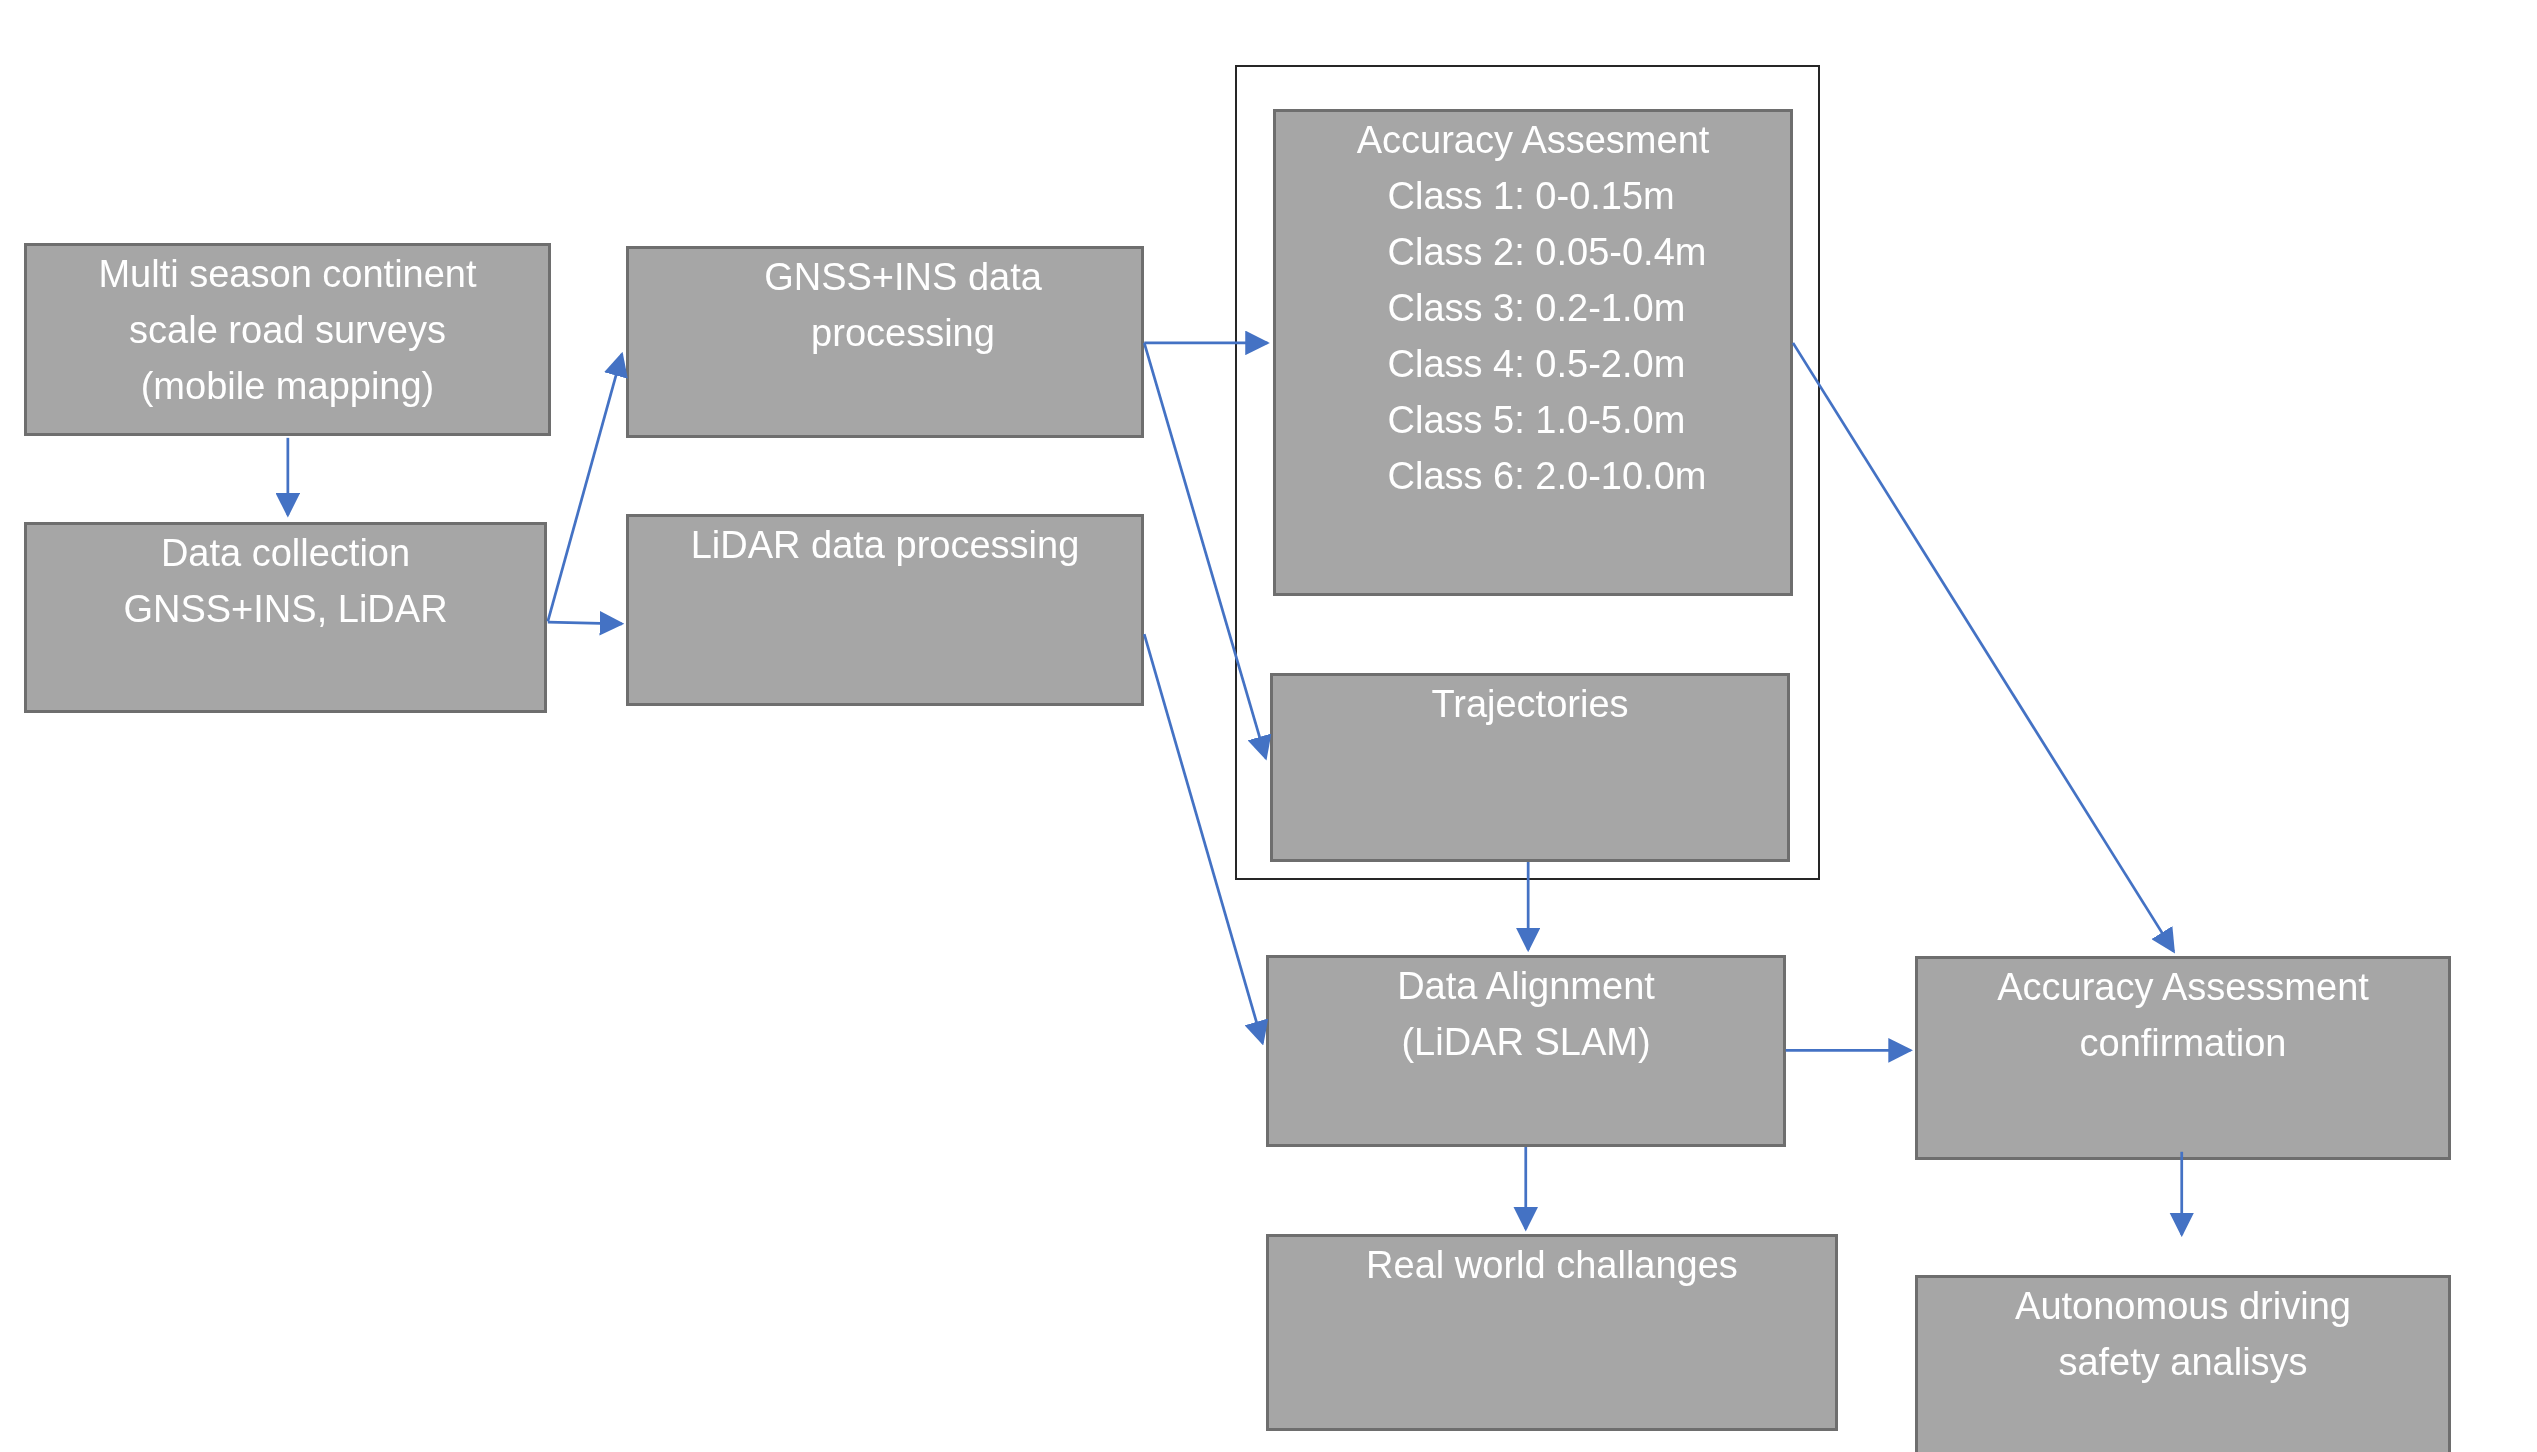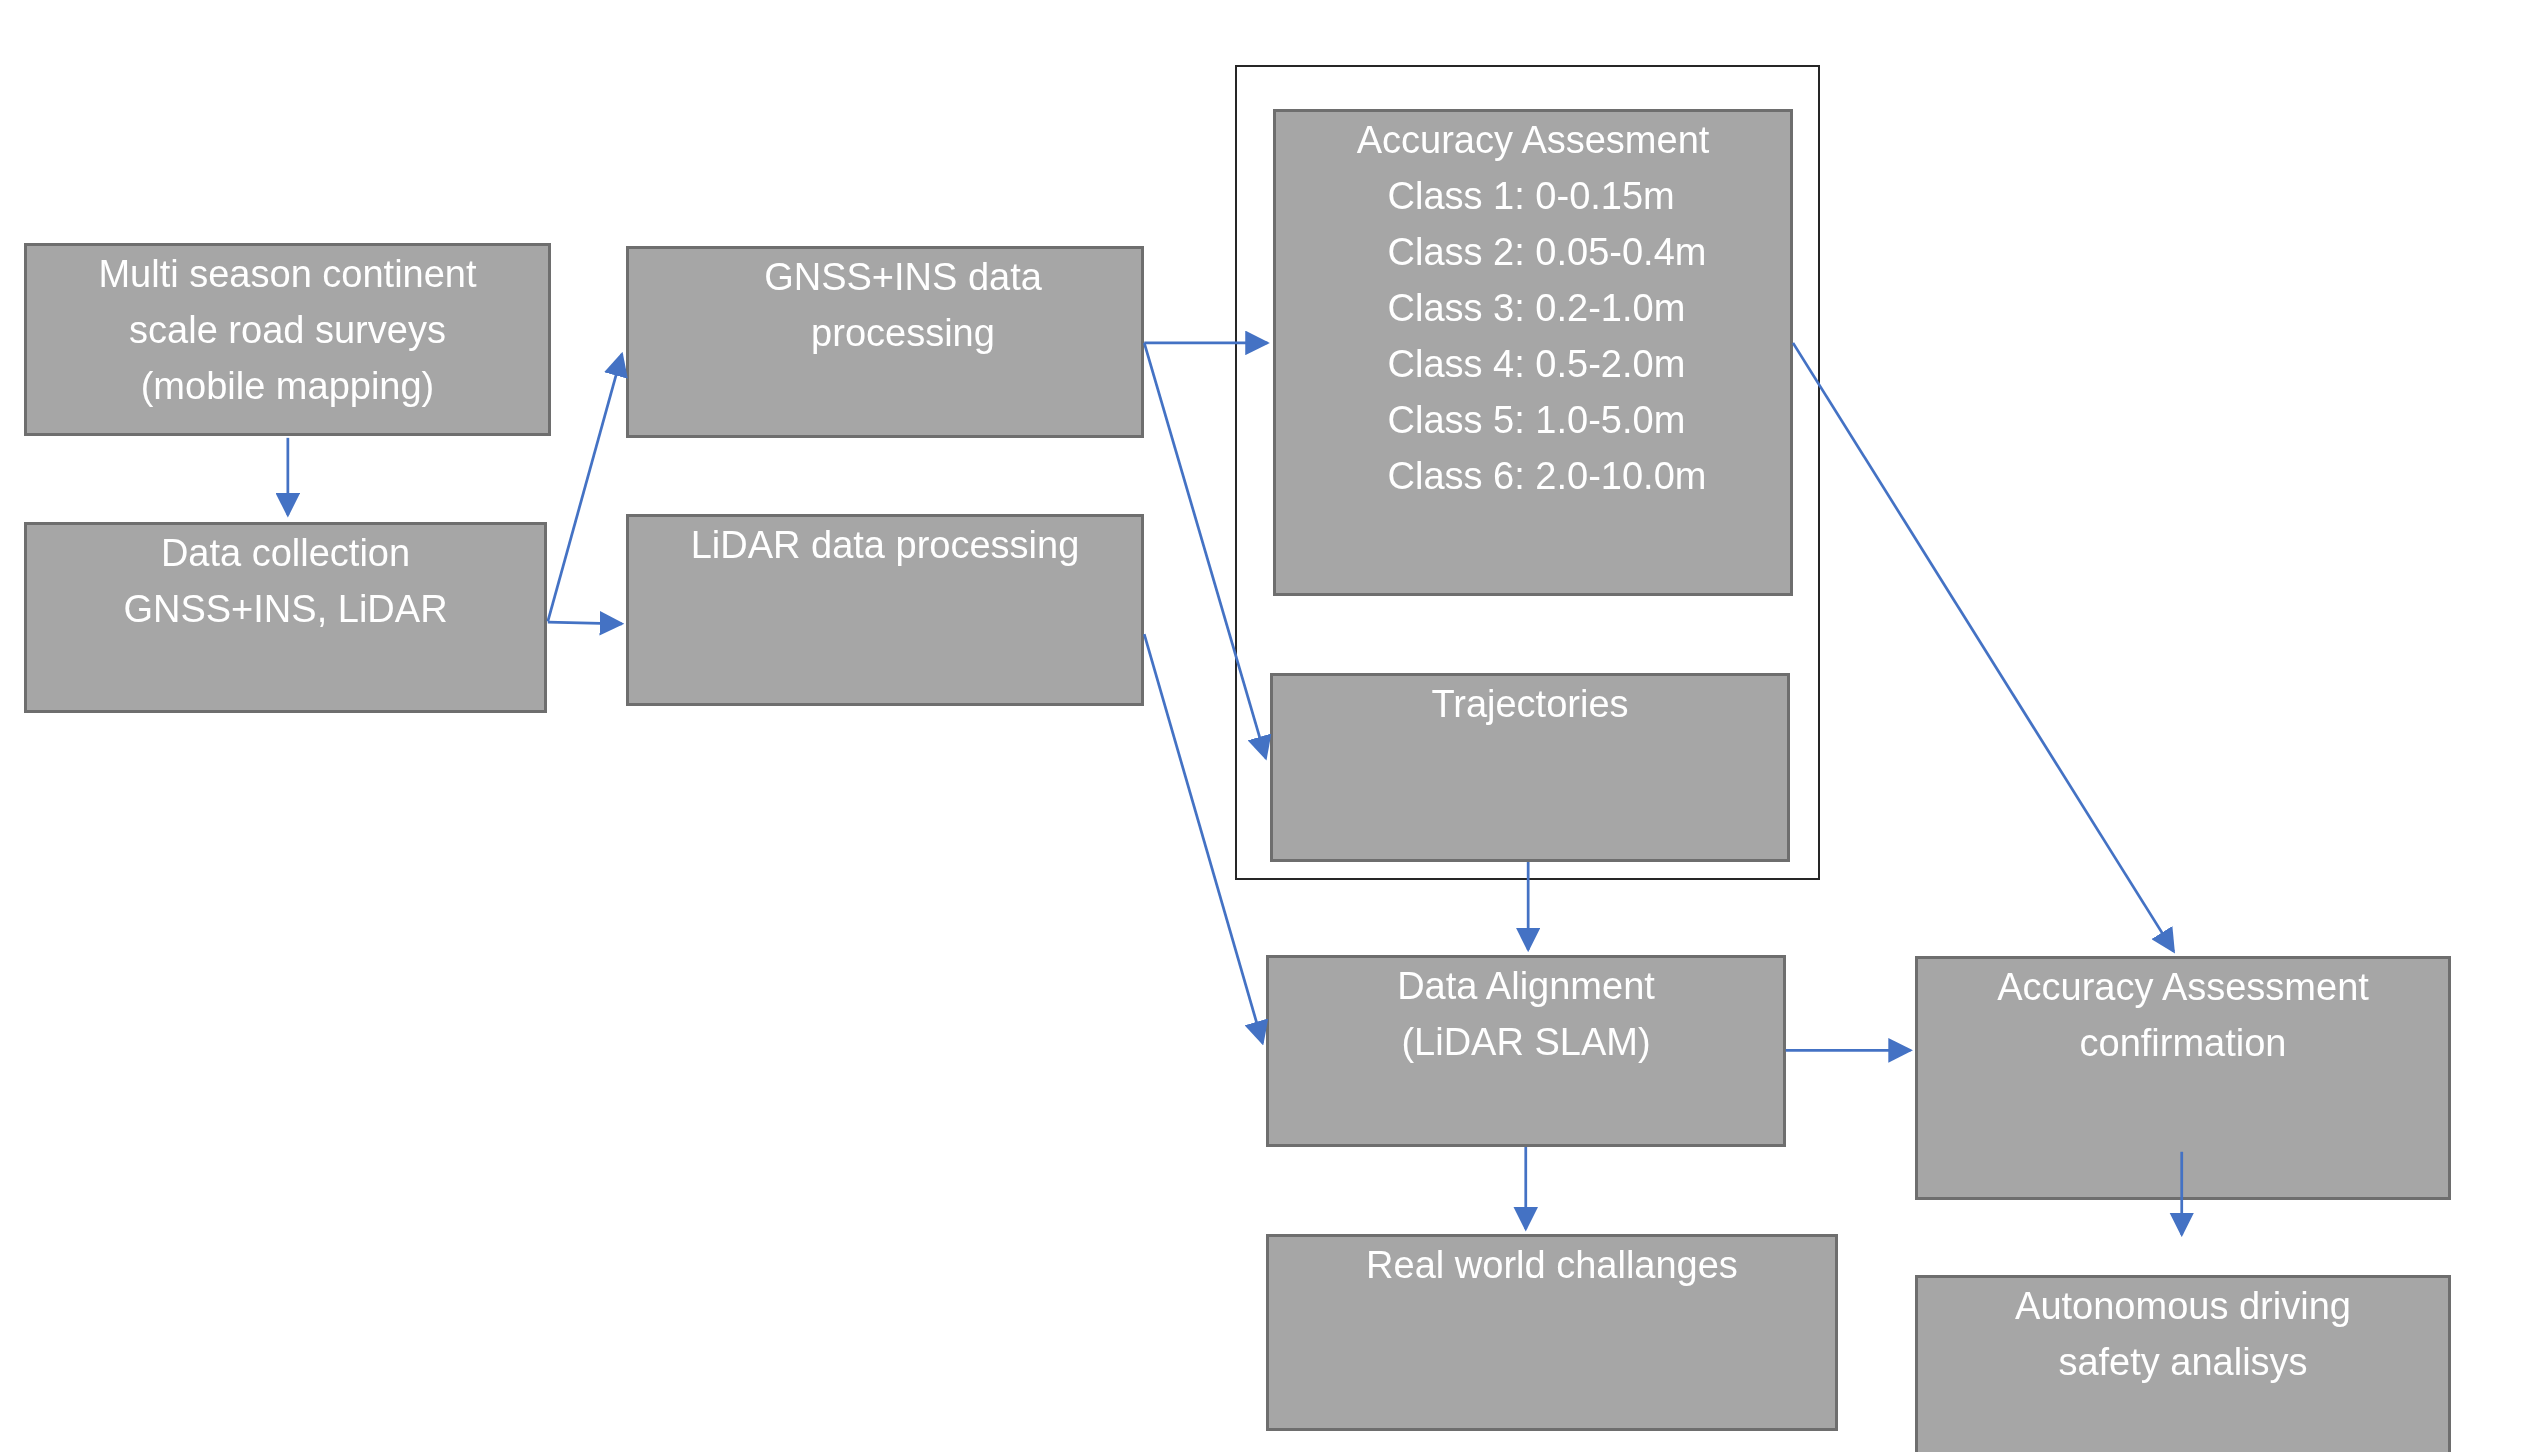--- a/index.html
+++ b/index.html
@@ -83,21 +83,21 @@
 Class 4: 0.5-2.0m
 Class 5: 1.0-5.0m
 Class 6: 2.0-10.0m</div>
   </div>
 
   <div class="node" style="left:1266px;top:955px;width:520px;height:192px;">Data Alignment
 (LiDAR SLAM)</div>
 
   <div class="node" style="left:1270px;top:673px;width:520px;height:189px;">Trajectories</div>
 
-  <div class="node" style="left:1915px;top:956px;width:536px;height:244px;">Accuracy Assessment
+  <div class="node" style="left:1915px;top:956px;width:536px;height:204px;">Accuracy Assessment
 confirmation</div>
 
   <div class="node" style="left:1266px;top:1234px;width:572px;height:197px;">Real world challanges</div>
 
   <div class="node" style="left:1915px;top:1240px;width:536px;height:196px;margin-top:35px;">Autonomous driving
 safety analisys</div>
 
   <svg class="arrows" width="2538" height="1452" viewBox="0 0 3152 1804">
     <defs>
       <marker id="arr" viewBox="0 0 10 10" refX="9" refY="5" markerWidth="9" markerHeight="9" orient="auto-start-reverse">

